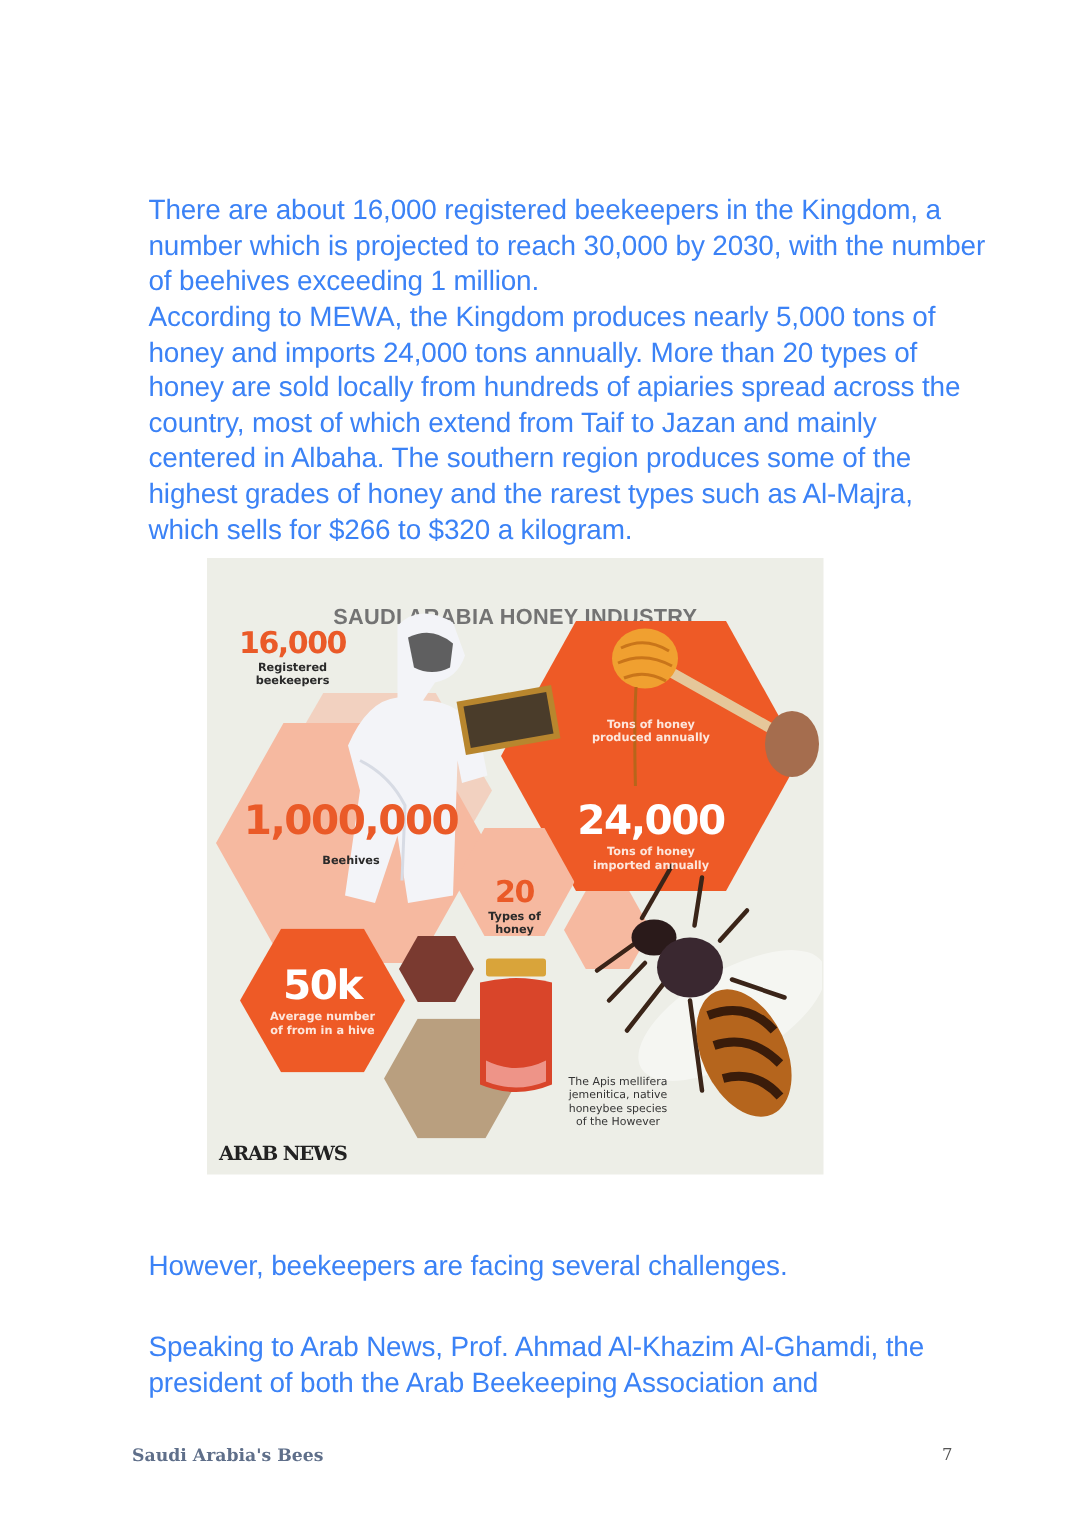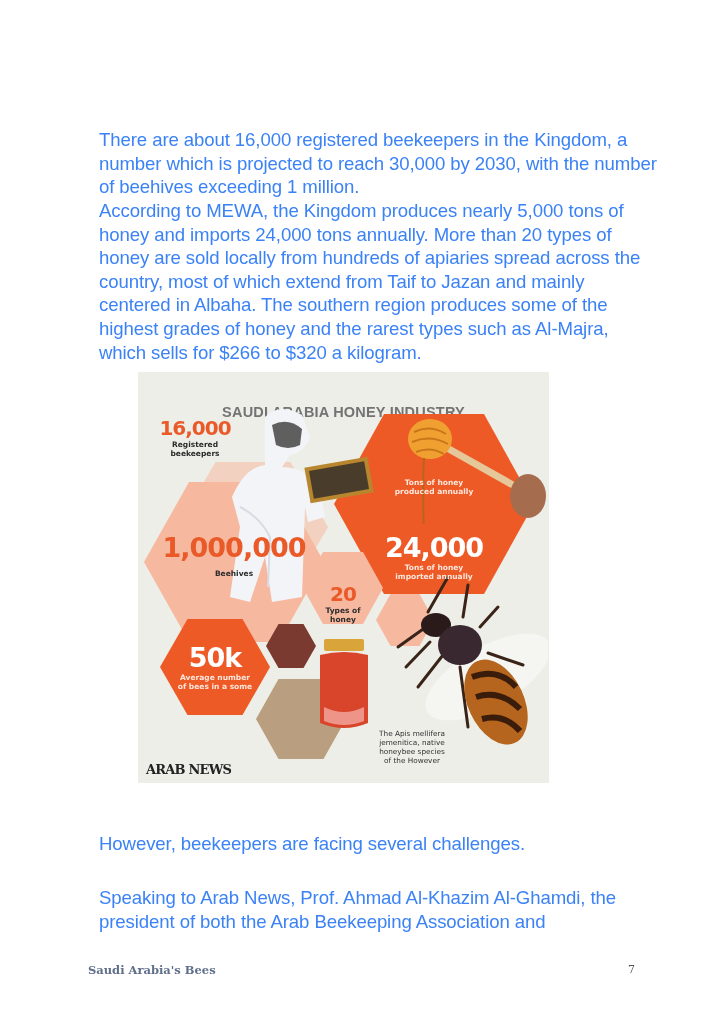--- a/index.html
+++ b/index.html
@@ -17,21 +17,21 @@
   .hex.peach { background: #f6b9a0; }
   .stat { position: absolute; text-align: center; font-family: "DejaVu Sans", sans-serif; font-weight: bold; }
   .stat .num { display: block; letter-spacing: -1px; }
   .stat .lbl { display: block; font-size: 7.5px; line-height: 9px; font-weight: bold; letter-spacing: 0; }
   .num-orange { color: #ea5a28; }
   .num-white { color: #ffffff; }
   .lbl-dark { color: #2a2a2a; }
   .lbl-light { color: #fde6dc; }
 
   .arabnews { position: absolute; left: 8px; bottom: 6px; font-family: "DejaVu Serif", serif; font-weight: bold; font-size: 13px; color: #222; letter-spacing: -0.8px; }
-  .bee-caption { position: absolute; left: 234px; top: 357px; width: 80px; text-align: center; font-size: 7.3px; line-height: 9px; color: #333; font-family: "DejaVu Sans", sans-serif; }
+  .bee-caption { position: absolute; left: 234px; top: 344px; width: 80px; text-align: center; font-size: 7.3px; line-height: 9px; color: #333; font-family: "DejaVu Sans", sans-serif; }
 
   .footer-title { position: absolute; left: 88px; top: 963px; font-family: "DejaVu Serif", serif; font-weight: bold; font-size: 11.5px; color: #5f6f8a; }
   .footer-page { position: absolute; left: 628px; top: 963px; font-family: "DejaVu Serif", serif; font-size: 11px; color: #555; }
 </style>
 </head>
 <body>
 
 <p class="para" id="p1">There are about 16,000 registered beekeepers in the Kingdom, a number which is projected to reach 30,000 by 2030, with the number of beehives exceeding 1 million.</p>
 <p class="para" id="p2">According to MEWA, the Kingdom produces nearly 5,000 tons of honey and imports 24,000 tons annually. More than 20 types of honey are sold locally from hundreds of apiaries spread across the country, most of which extend from Taif to Jazan and mainly centered in Albaha. The southern region produces some of the highest grades of honey and the rarest types such as Al-Majra, which sells for $266 to $320 a kilogram.</p>
 
@@ -114,21 +114,21 @@
 
   <div class="stat" style="left:170px; top:210px; width:70px;">
     <span class="num num-orange" style="font-size:20px;">20</span>
     <span class="lbl lbl-dark">Types of</span>
     <span class="lbl lbl-dark">honey</span>
   </div>
 
   <div class="stat" style="left:30px; top:270px; width:94px;">
     <span class="num num-white" style="font-size:27px;">50k</span>
     <span class="lbl lbl-light">Average number</span>
-    <span class="lbl lbl-light">of bees in a some</span>
+    <span class="lbl lbl-light">of from in a hive</span>
   </div>
 
   <div class="bee-caption">
     <div>The Apis mellifera</div>
     <div>jemenitica, native</div>
     <div>honeybee species</div>
     <div>of the However</div>
   </div>
 
   <div class="arabnews">ARAB NEWS</div>

